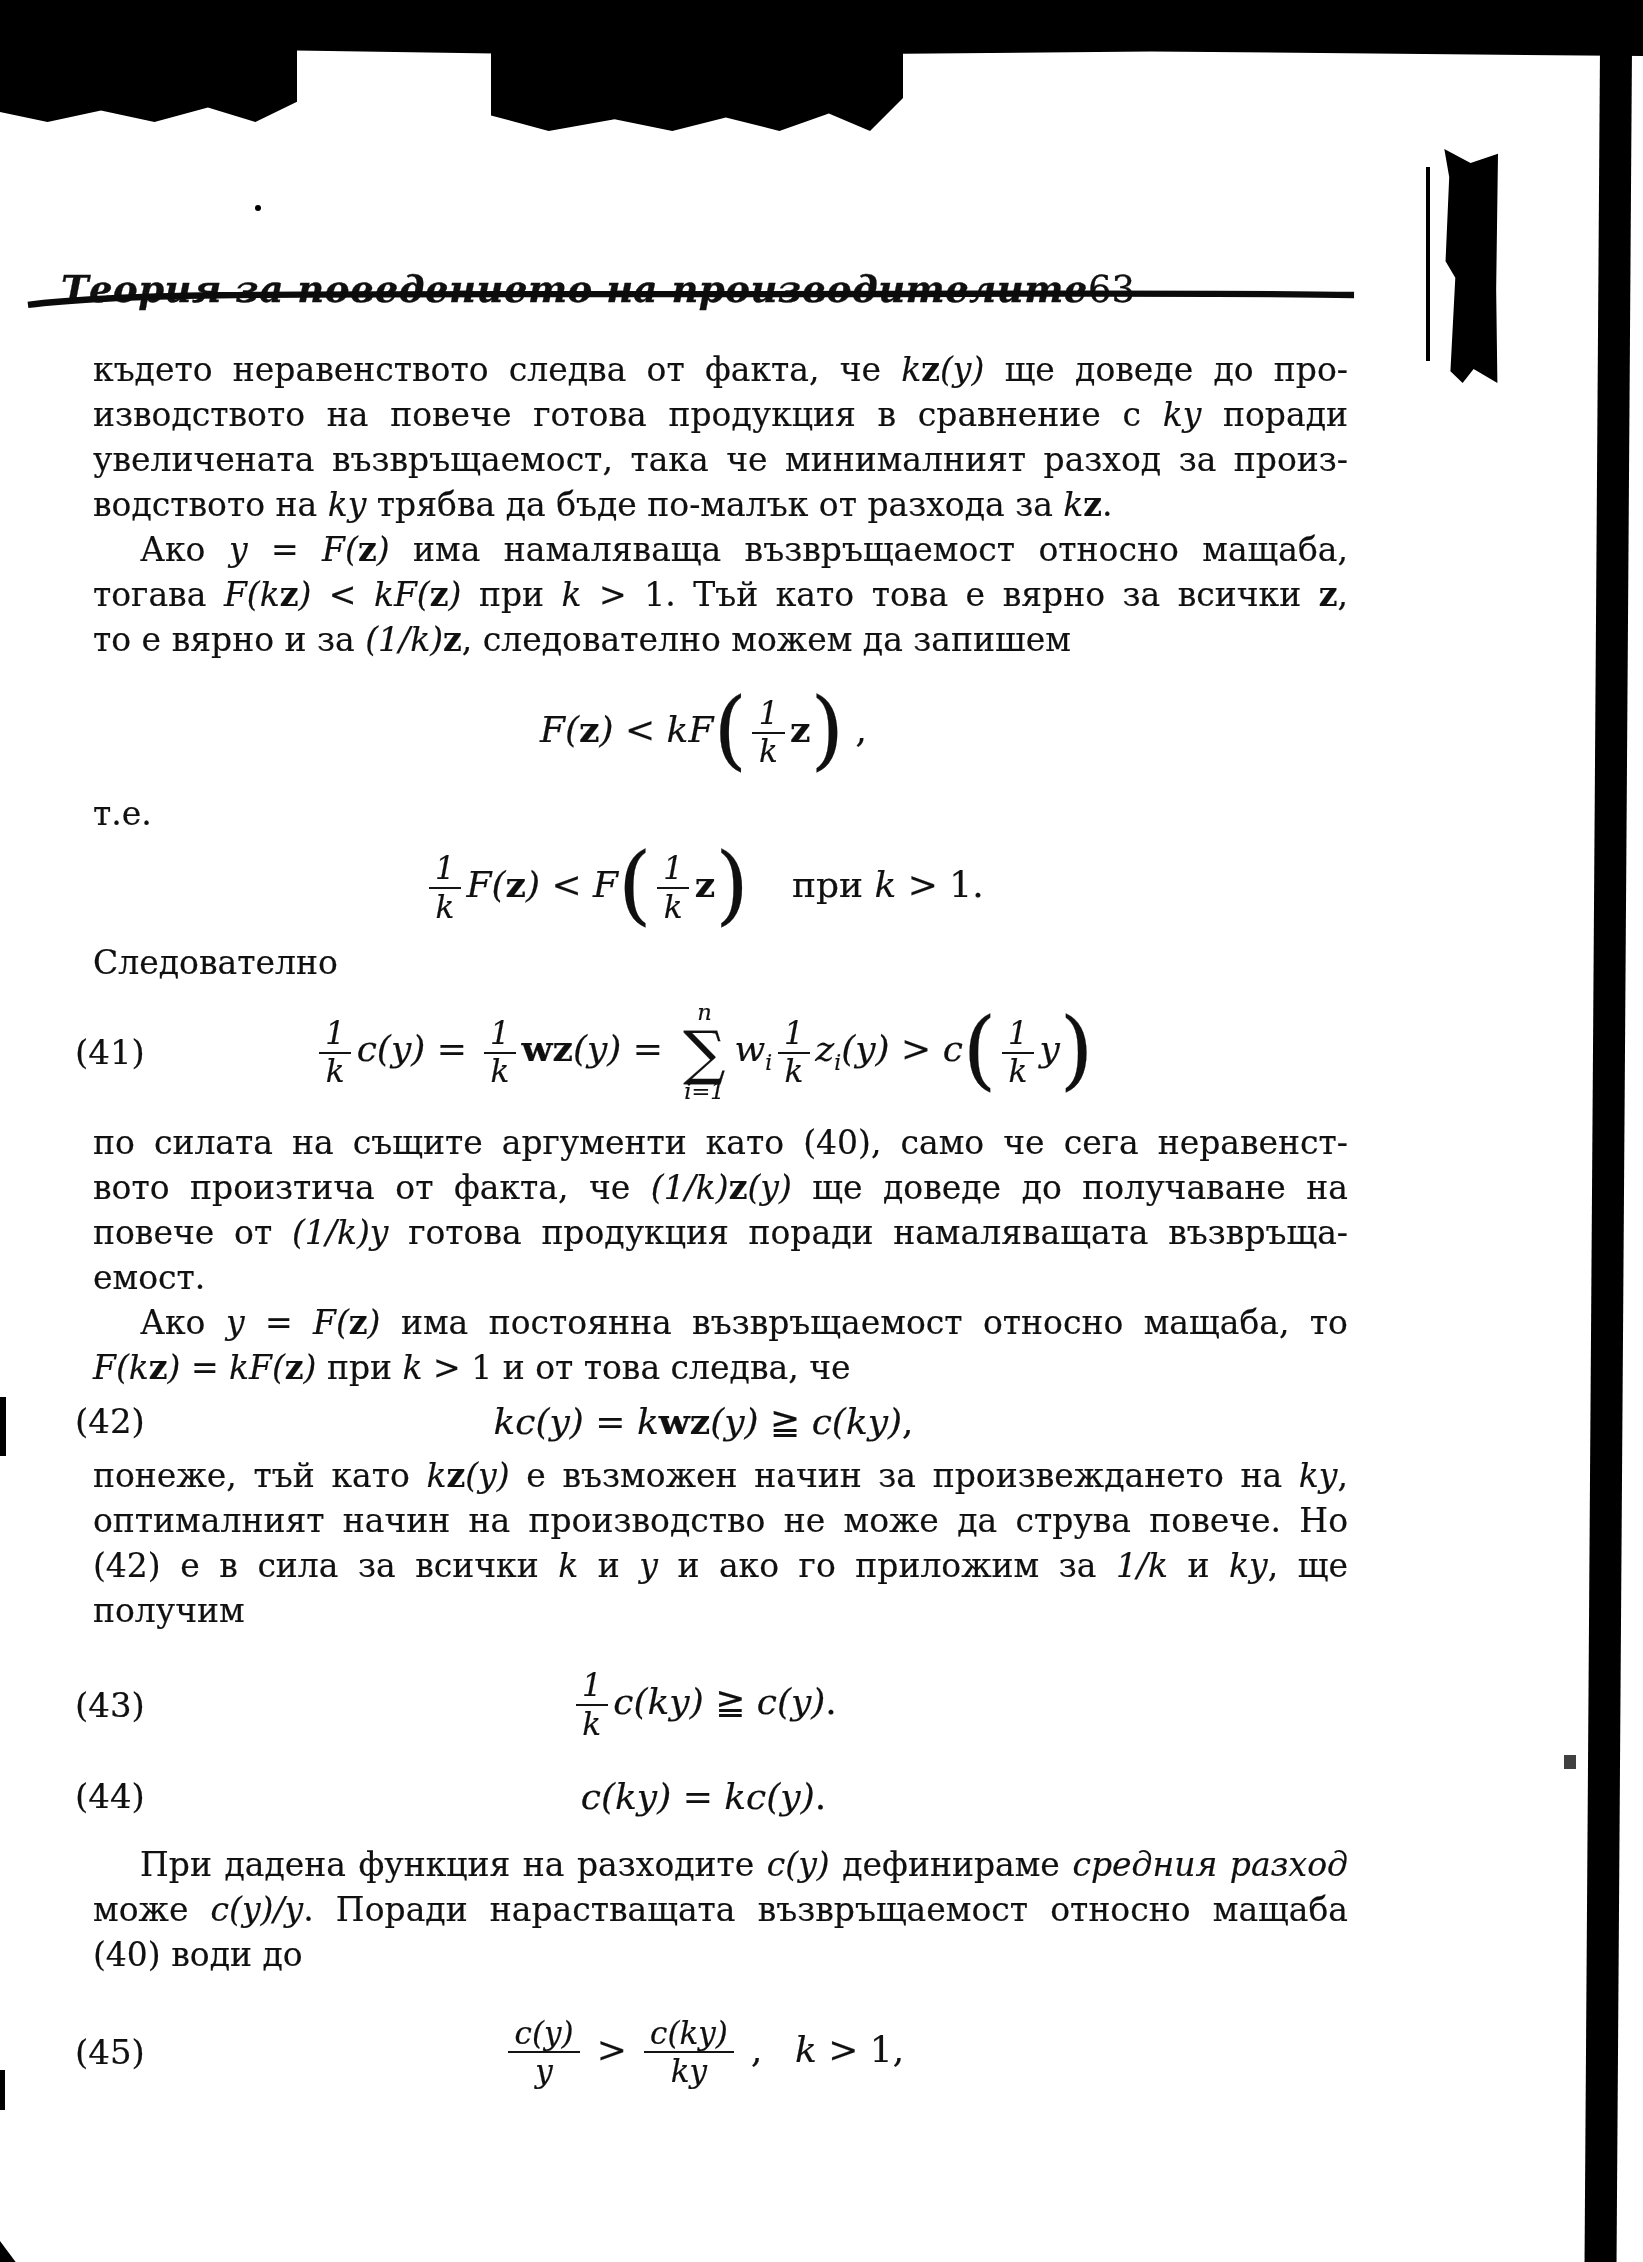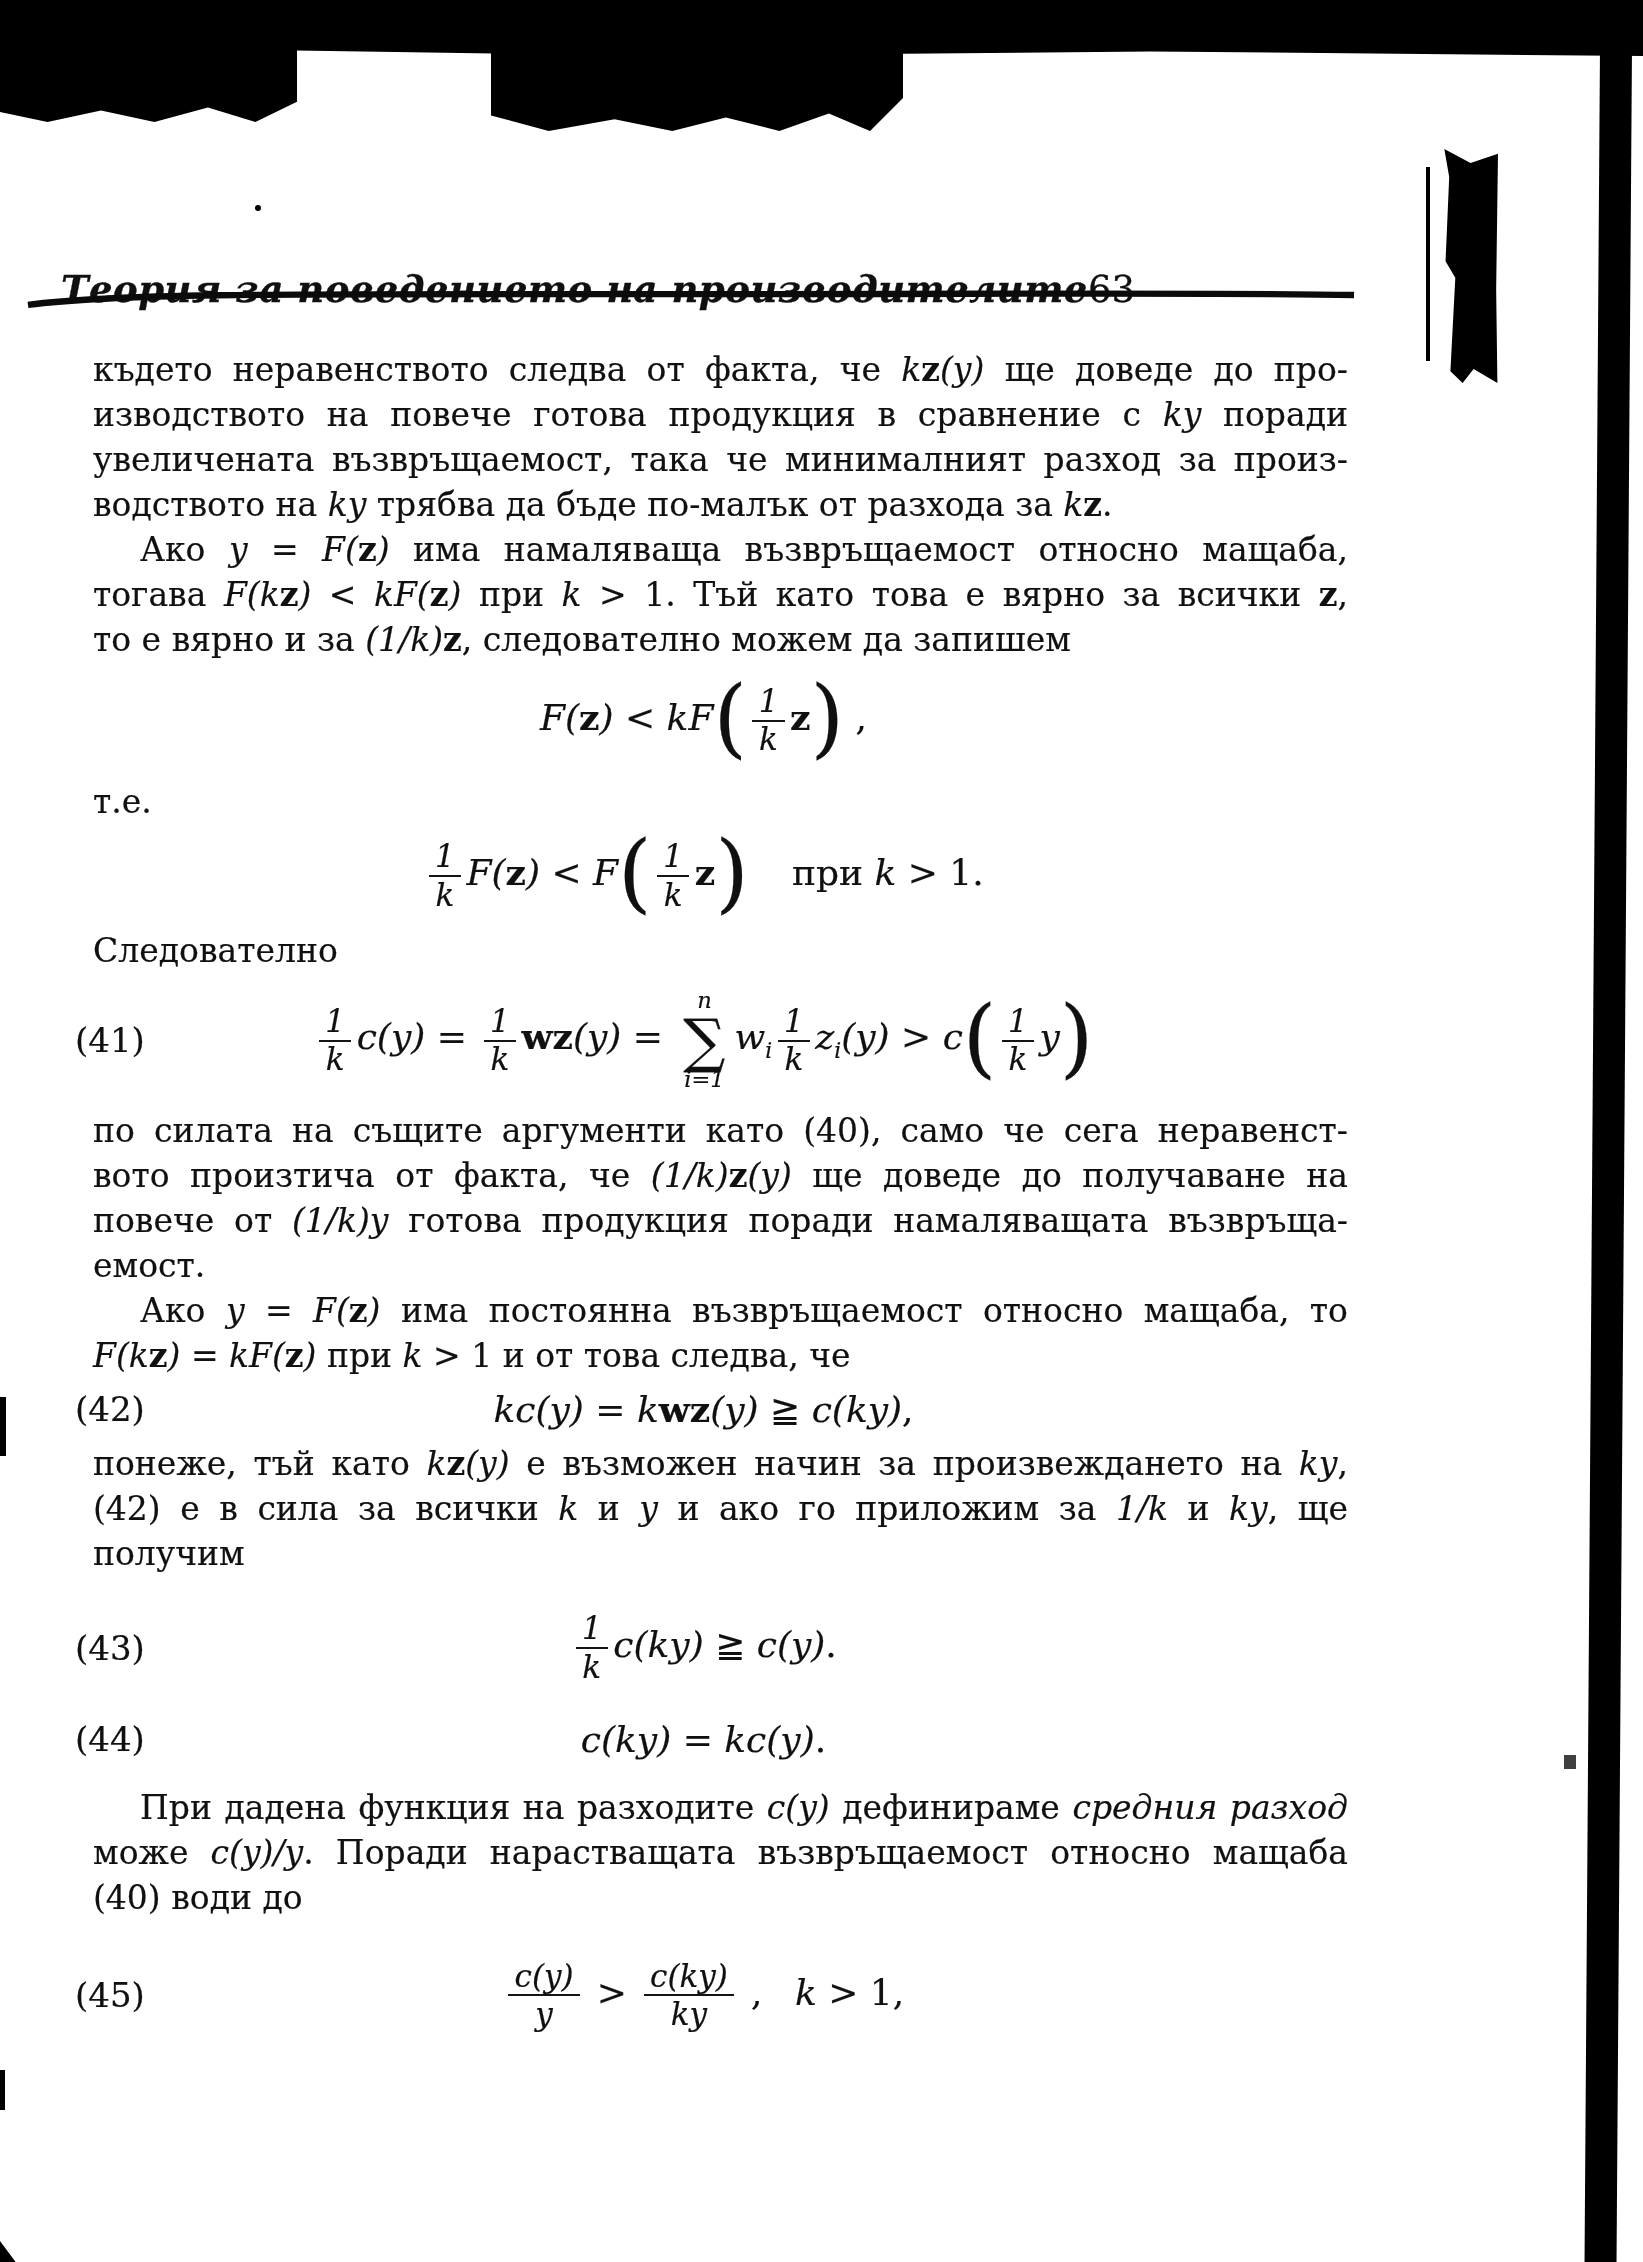--- a/index.html
+++ b/index.html
@@ -46,21 +46,21 @@
   .frac{display:inline-flex;flex-direction:column;align-items:center;vertical-align:middle;
         margin:0 5.4px;line-height:1.12;font-style:italic;font-size:31px;}
   .fnum{border-bottom:2.7px solid #141414;padding:0 6.3px 0.9px;}
   .fden{padding-top:0.9px;}
   .sum{display:inline-flex;flex-direction:column;align-items:center;vertical-align:middle;
        margin:0 9px;line-height:1;}
   .slim{font-size:22.5px;font-style:italic;line-height:1.15;}
   .ssym{font-size:59px;line-height:.9;font-style:normal;}
   .bigp{font-size:86px;line-height:0;font-style:normal;vertical-align:middle;position:relative;top:-3.6px;}
   .sp{display:inline-block;}
-  .hA{height:117px;}.hB{height:104px;}.h41{height:135px;}.h42{height:63px;}
+  .hA{height:117px;margin-top:12px;}.hB{height:104px;}.h41{height:135px;}.h42{height:63px;}
   .h43{height:108px;margin-top:18px;}.h44{height:54px;margin-top:10.8px;}
   .h45{height:126px;margin-top:12.6px;}
   .p6{margin-top:18px;}
 </style>
 </head>
 <body>
 
 <div class="page">
 
   <div class="artifact band-top"></div>
@@ -152,20 +152,21 @@
       <div class="line left"><span class="seg-m">F(k</span><span class="seg-v">z</span><span class="seg-m">) = kF(</span><span class="seg-v">z</span><span class="seg-m">)</span><span class="seg-t"> при </span><span class="seg-m">k</span><span class="seg-t"> &gt; 1 и от това следва, че</span></div>
     </div>
 
     <div class="eq h42">
       <span class="eq-label">(42)</span>
       <span class="eq-body"><span class="seg-m">kc(y) = k</span><span class="seg-v">wz</span><span class="seg-m">(y)</span><span class="seg-t"> ≧ </span><span class="seg-m">c(ky)</span><span class="seg-t">,</span></span>
     </div>
 
     <div class="para">
       <div class="line"><span class="seg-t">понеже, тъй като </span><span class="seg-m">k</span><span class="seg-v">z</span><span class="seg-m">(y)</span><span class="seg-t"> е възможен начин за произвеждането на </span><span class="seg-m">ky</span><span class="seg-t">,</span></div>
+      <div class="line"><span class="seg-t">оптималният начин на производство не може да струва повече. Но</span></div>
       <div class="line"><span class="seg-t">(42) е в сила за всички </span><span class="seg-m">k</span><span class="seg-t"> и </span><span class="seg-m">y</span><span class="seg-t"> и ако го приложим за </span><span class="seg-m">1/k</span><span class="seg-t"> и </span><span class="seg-m">ky</span><span class="seg-t">, ще</span></div>
       <div class="line left"><span class="seg-t">получим</span></div>
     </div>
 
     <div class="eq h43">
       <span class="eq-label">(43)</span>
       <span class="eq-body"><span class="frac">
             <span class="fnum">1</span>
             <span class="fden">k</span>
           </span><span class="seg-m">c(ky)</span><span class="seg-t"> ≧ </span><span class="seg-m">c(y)</span><span class="seg-t">.</span></span>

